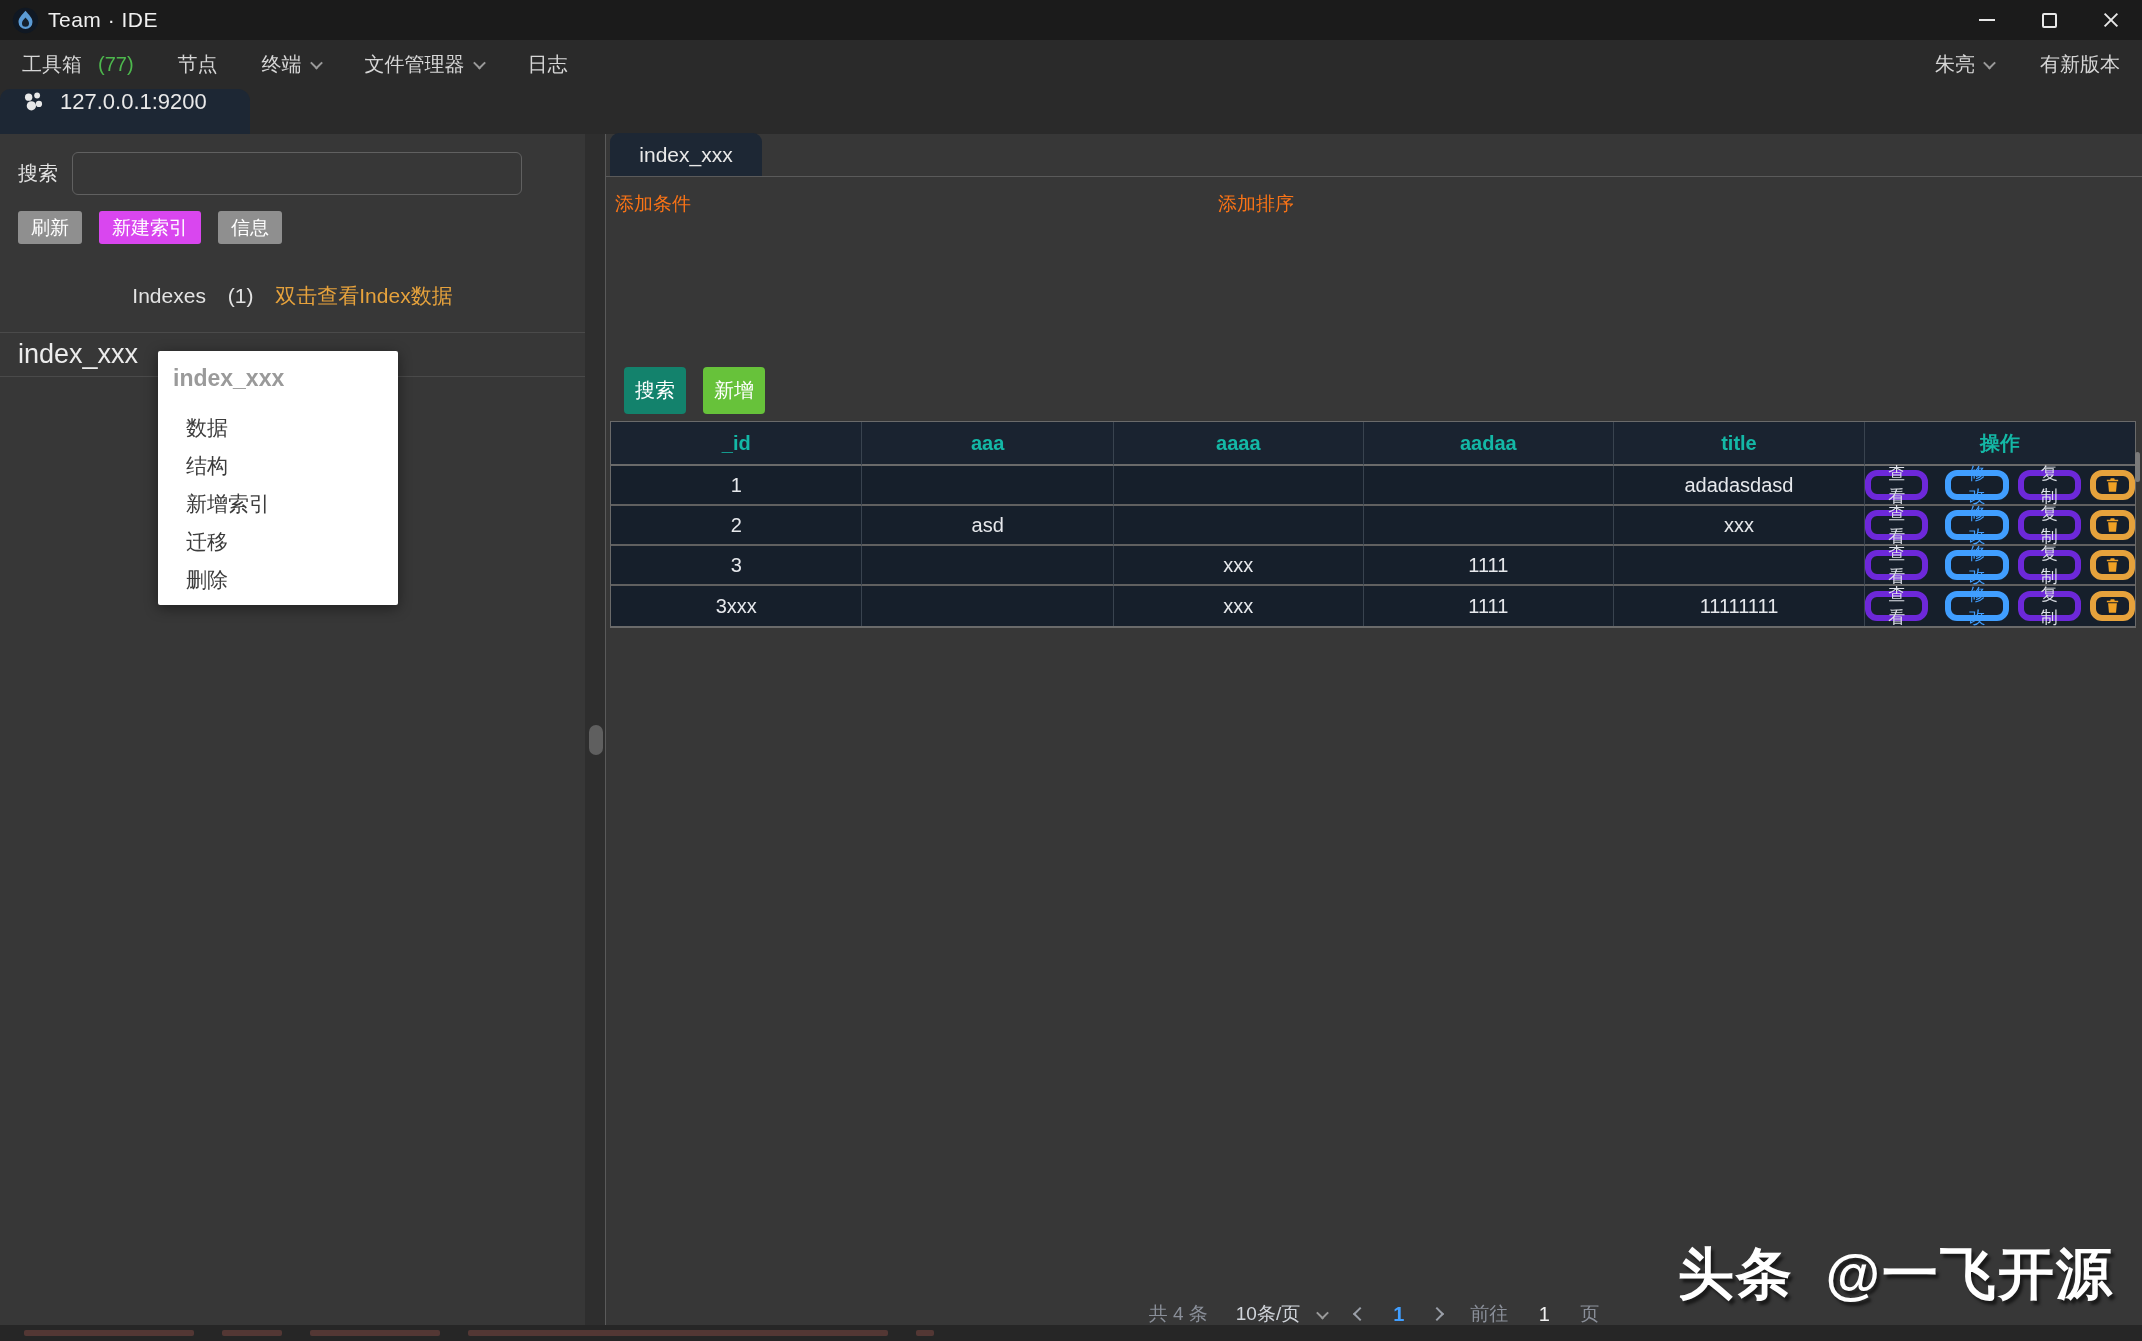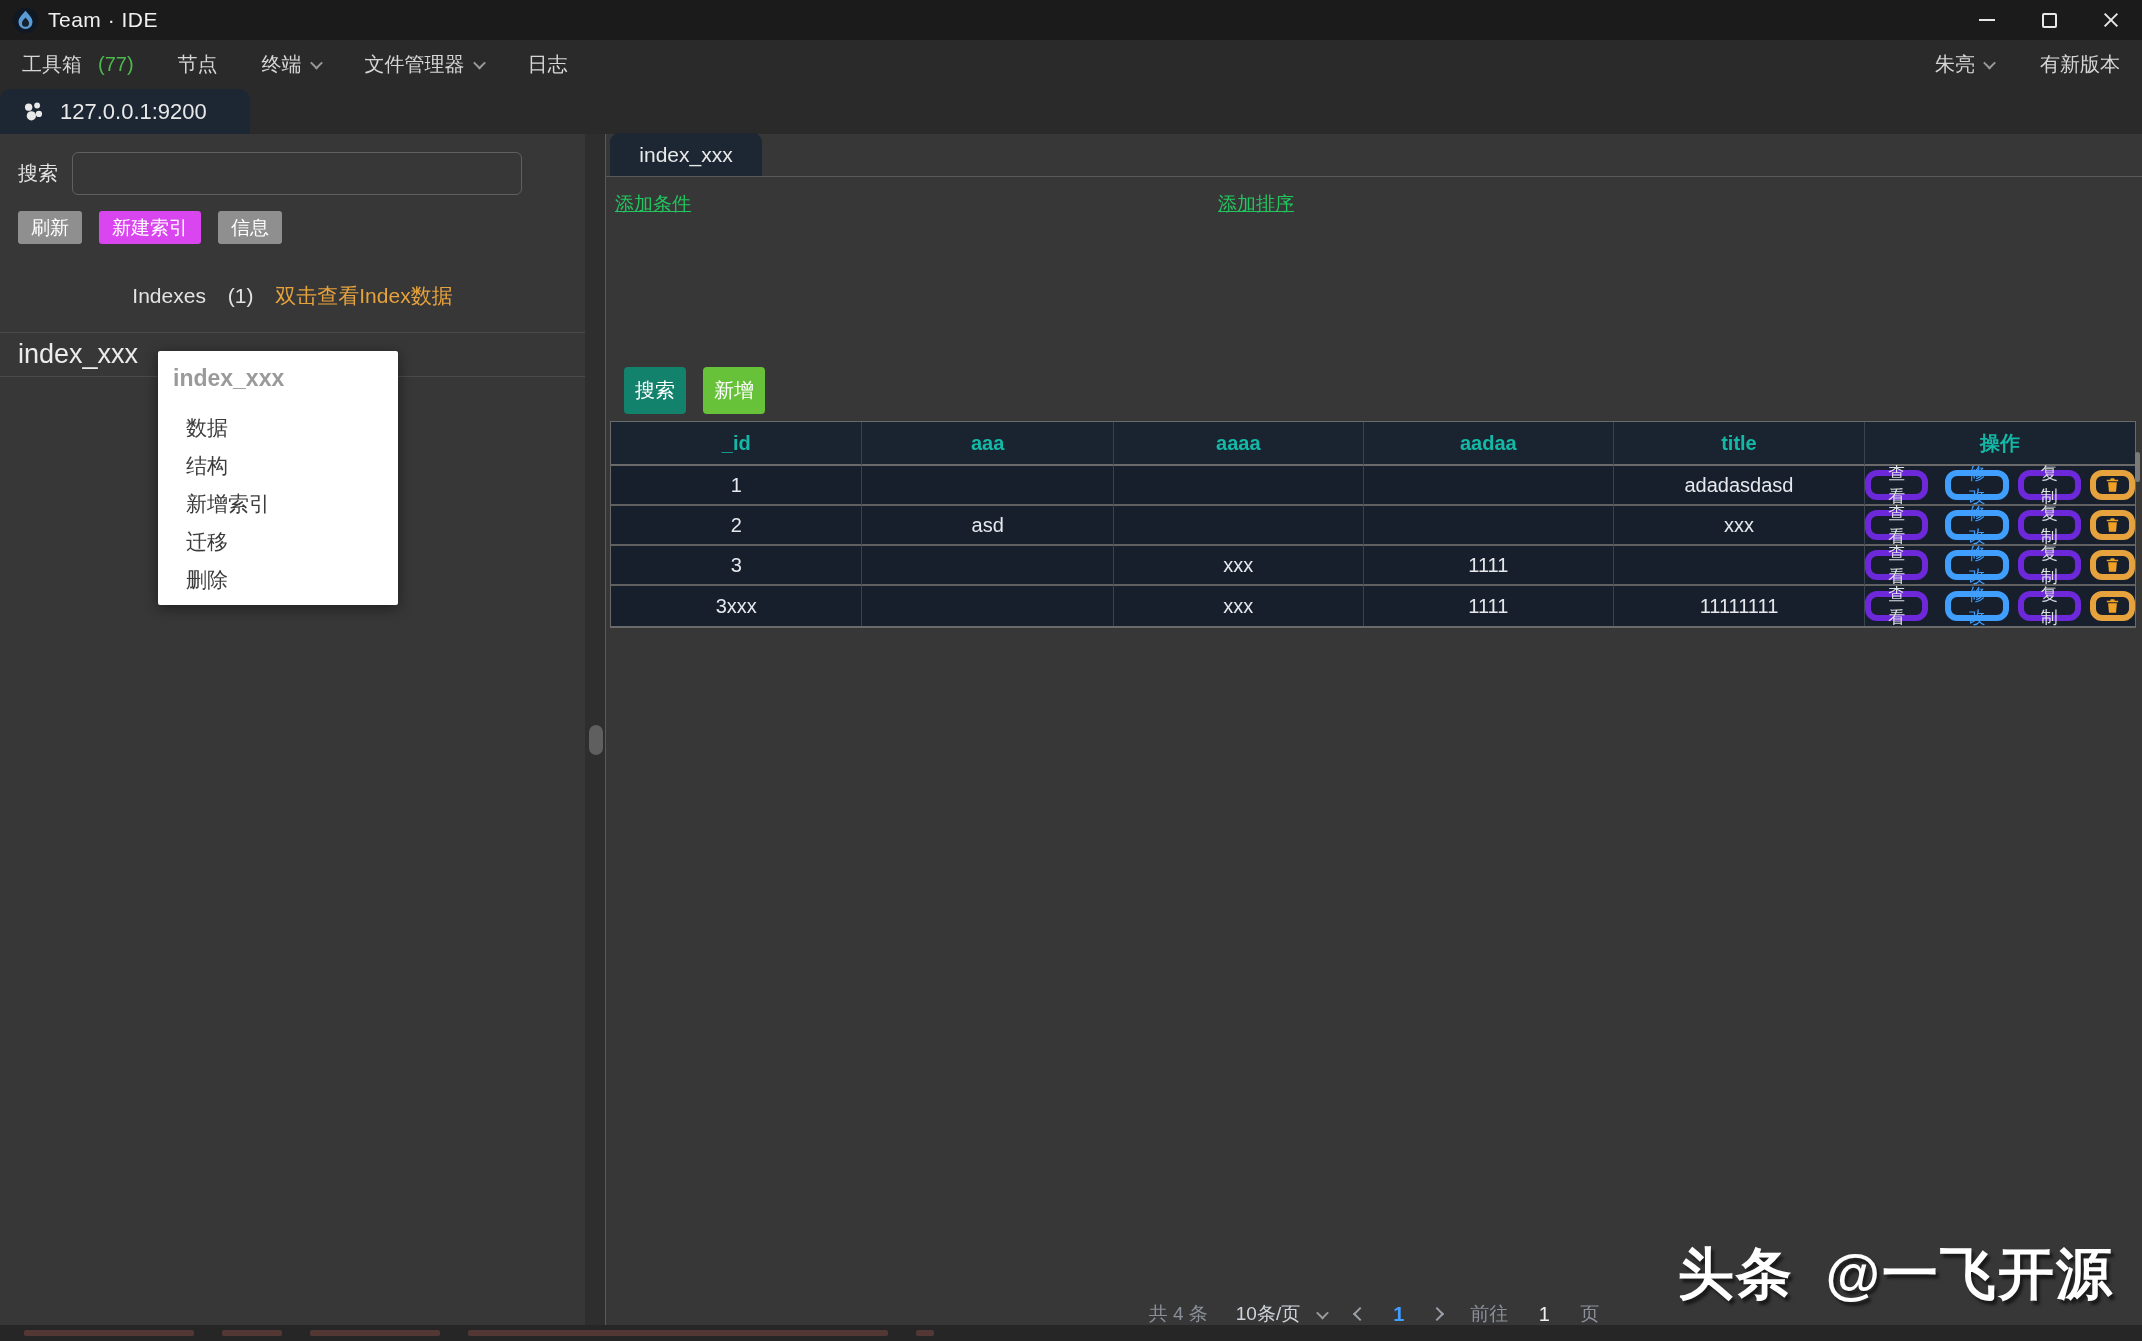--- a/index.html
+++ b/index.html
@@ -25,21 +25,21 @@
   .menu-item { display:flex; align-items:center; margin-right:44px; cursor:default; }
   .menu-badge { color:#4db84d; margin-left:16px; }
   .menubar-right { margin-left:auto; display:flex; align-items:center; }
   .menubar-right .menu-item { margin-right:0; margin-left:46px; }
   .chev { display:inline-block; width:9px; height:9px; border-right:2px solid #9a9a9a;
     border-bottom:2px solid #9a9a9a; transform:rotate(45deg) translate(-1px,-1px); margin-left:10px; }
 
   
   .tabstrip { position:absolute; top:88px; left:0; right:0; height:46px; background:#2a2a2a; display:flex; align-items:flex-end; }
   .conn-tab { height:45px; width:250px; background:#1d2734; border-radius:10px 12px 0 0;
-    display:flex; align-items:center; padding-left:20px; color:#e9e9e9; font-size:22px; }
+    display:flex; align-items:flex-start; padding-left:20px; color:#e9e9e9; font-size:22px; }
   .conn-tab svg { width:26px; height:26px; margin-right:14px; }
 
   
   .workspace { position:absolute; top:134px; left:0; right:0; bottom:0; display:flex; }
 
   
   .sidebar { position:relative; width:585px; background:#373737; height:calc(100% - 16px); }
   .search-row { display:flex; align-items:center; margin:18px 0 0 18px; }
   .search-label { color:#e3e3e3; font-size:20px; margin-right:14px; }
   .search-input { width:450px; height:43px; background:transparent; border:1px solid #606060; border-radius:6px;
@@ -65,21 +65,21 @@
   
   .divider { position:relative; width:21px; background:#2e2e2e; border-right:1px solid #5a5a5a; }
   .divider-handle { position:absolute; right:2px; top:591px; width:14px; height:30px; border-radius:7px; background:#5f5f5f; cursor:col-resize; }
 
   
   .main { position:relative; flex:1; background:#373737; }
   .doc-tabstrip { height:43px; border-bottom:1px solid #5a5a5a; display:flex; align-items:flex-end; }
   .doc-tab { height:43px; width:152px; margin-left:4px; background:#1d2734; border-radius:9px 9px 0 0;
     display:flex; align-items:center; justify-content:center; color:#e9e9e9; font-size:21px; }
   .filters { position:relative; height:40px; margin-top:8px; font-size:19px; }
-  .link-green { position:absolute; color:#22c55e; cursor:pointer;text-decoration:underline; }
+  .link-green { position:absolute; color:#f97316; cursor:pointer; }
   .link-cond { left:9px; top:6px; }
   .link-sort { left:612px; top:6px; }
   .action-row { margin:142px 0 0 18px; display:flex; gap:17px; }
   .a-btn { width:62px; height:47px; border:none; border-radius:4px; color:#fff; font-size:20px; cursor:pointer; }
   .a-btn.teal { background:#13826c; }
   .a-btn.green { background:#67c23a; }
 
   
   .tbl { margin:7px 6px 0 4px; border:1px solid #6a6a6a; border-bottom:2px solid #6a6a6a; }
   .tr { display:grid; grid-template-columns:16.5% 16.5% 16.4% 16.4% 16.5% 17.7%; }

